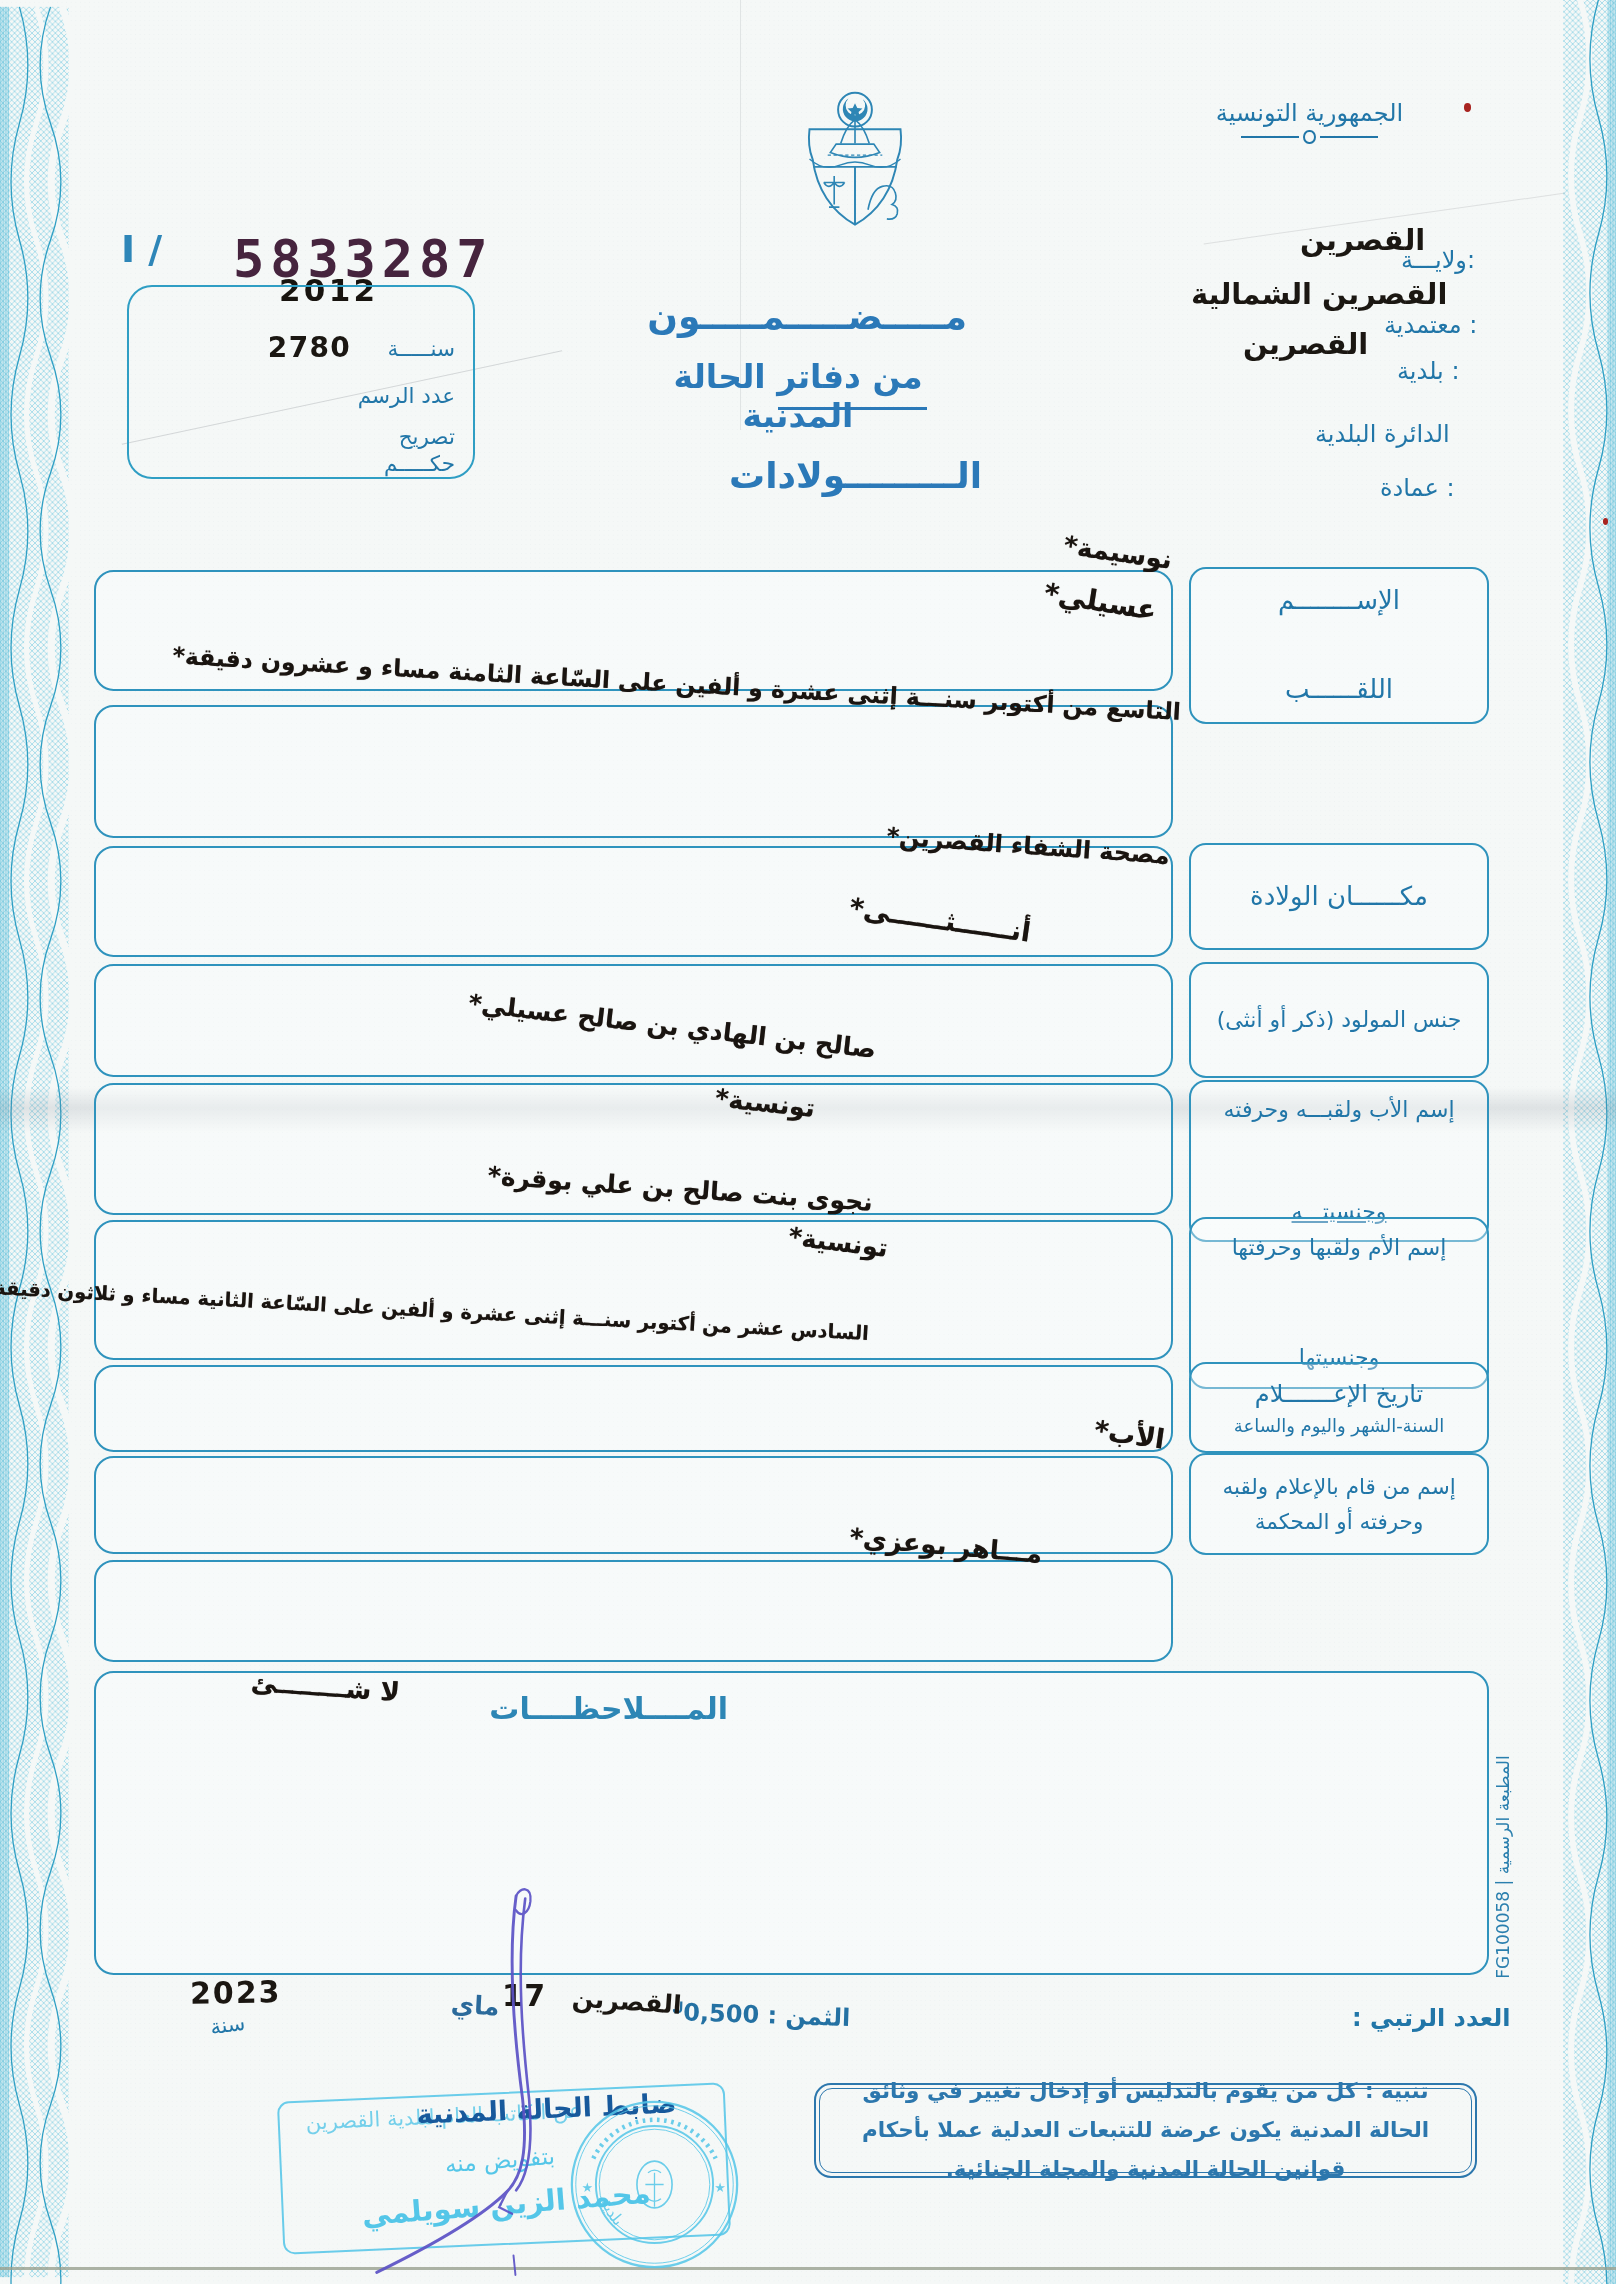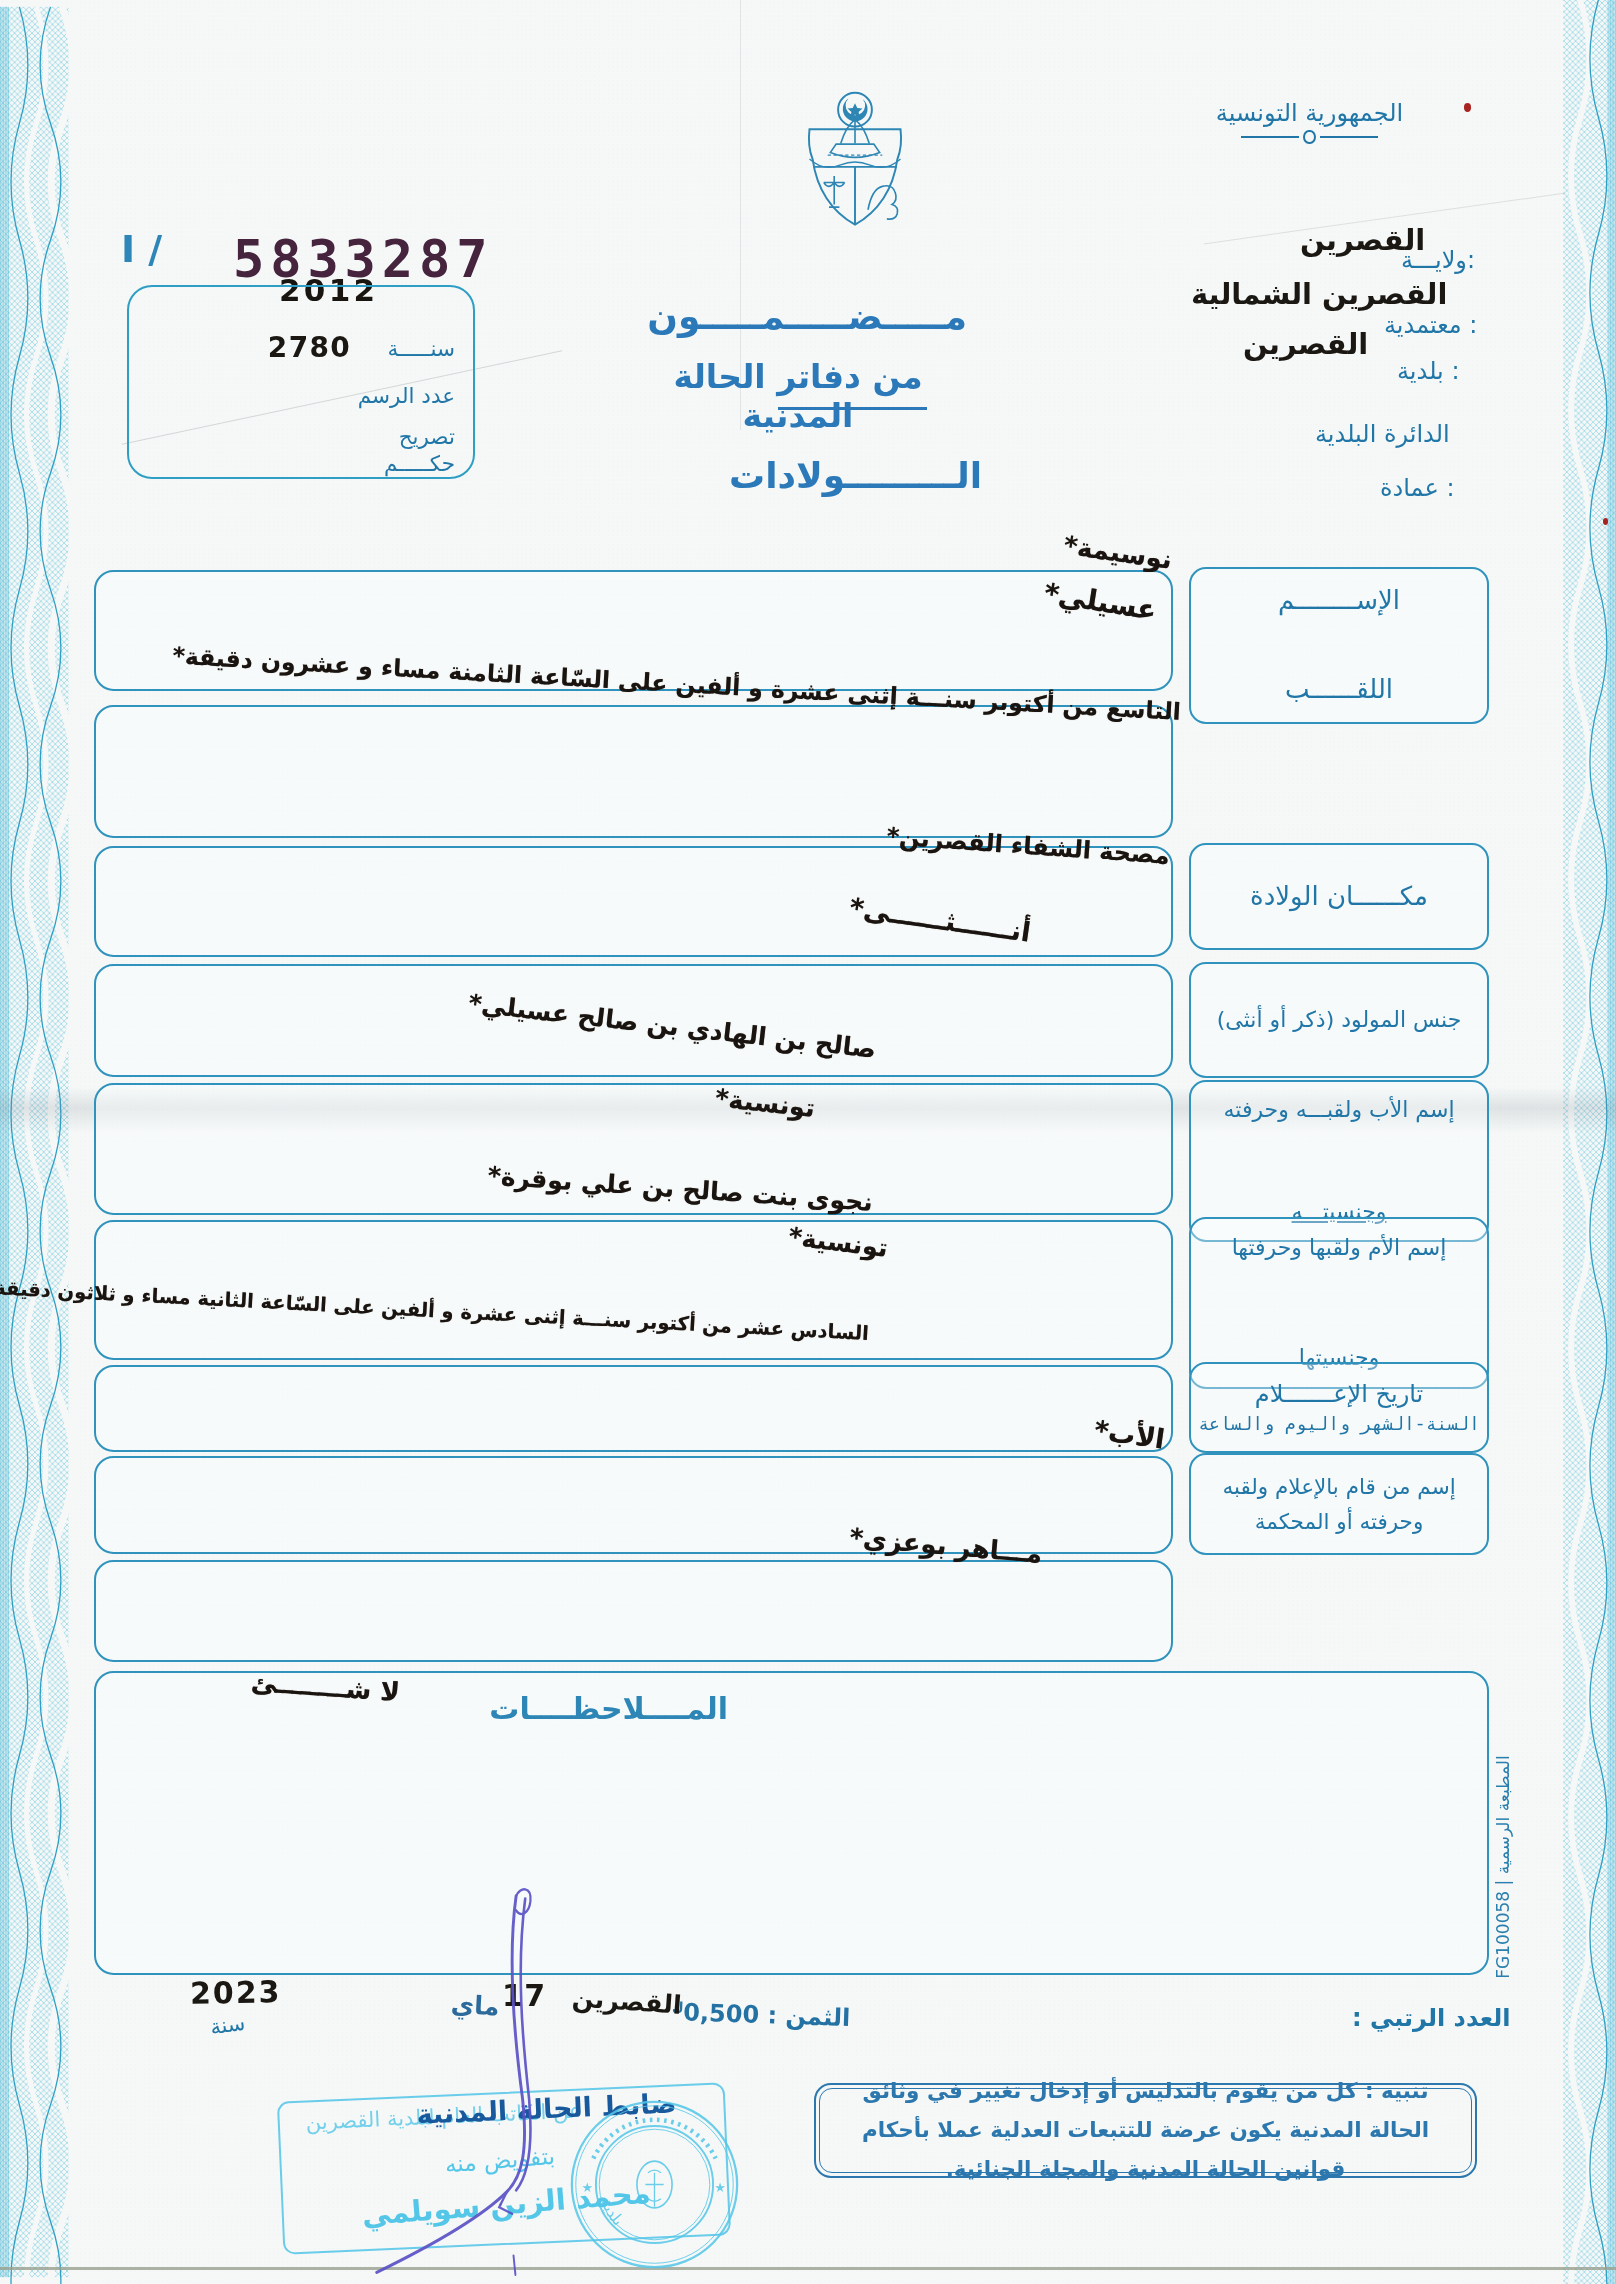--- a/index.html
+++ b/index.html
@@ -159,21 +159,21 @@
   <div class="lbox" style="top:1217px;height:139px;justify-content:space-between;padding:14.3px 0;">
     <div class="l1" style="font-size:22px;">إسم الأم ولقبها وحرفتها</div>
     <div class="l1" style="font-size:22px;">وجنسيتها</div>
   </div>
   <div class="val" style="right:743px;top:1188px;font-size:25px;transform:rotate(4deg);transform-origin:right center;">نجوى بنت صالح بن علي بوقرة*</div>
   <div class="val" style="right:728px;top:1233px;font-size:25.4px;transform:rotate(7deg);transform-origin:right center;">تونسية*</div>
 
   <div class="vbox" style="top:1365px;height:83px;"></div>
   <div class="lbox" style="top:1362px;height:87px;gap:3.9px;">
     <div class="l1" style="font-size:24px;">تاريخ الإعـــــــلام</div>
-    <div class="l2" style="font-size:18px;font-family:Liberation Mono, monospace;">السنة-الشهر واليوم والساعة</div>
+    <div class="l2" style="font-size:18px;">السنة-الشهر واليوم والساعة</div>
   </div>
   <div class="val" style="right:747px;top:1322px;font-size:19.5px;transform:rotate(3deg);transform-origin:right center;">السادس عشر من أكتوبر سنـــة إثنى عشرة و ألفين على السّاعة الثانية مساء و ثلاثون دقيقة*</div>
 
   <div class="vbox" style="top:1456px;height:94px;"></div>
   <div class="lbox" style="top:1453px;height:98px;gap:6.5px;">
     <div class="l1" style="font-size:21.5px;">إسم من قام بالإعلام ولقبه</div>
     <div class="l2" style="font-size:21.5px;">وحرفته أو المحكمة</div>
   </div>
   <div class="val" style="right:451px;top:1424px;font-size:27px;transform:rotate(8deg);transform-origin:right center;">الأب*</div>
 

